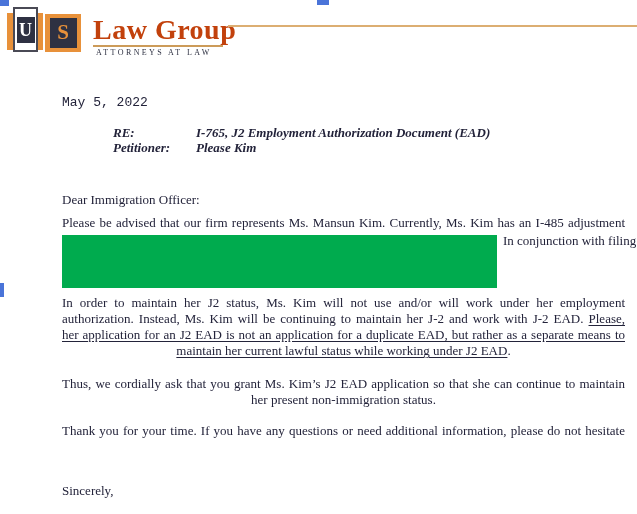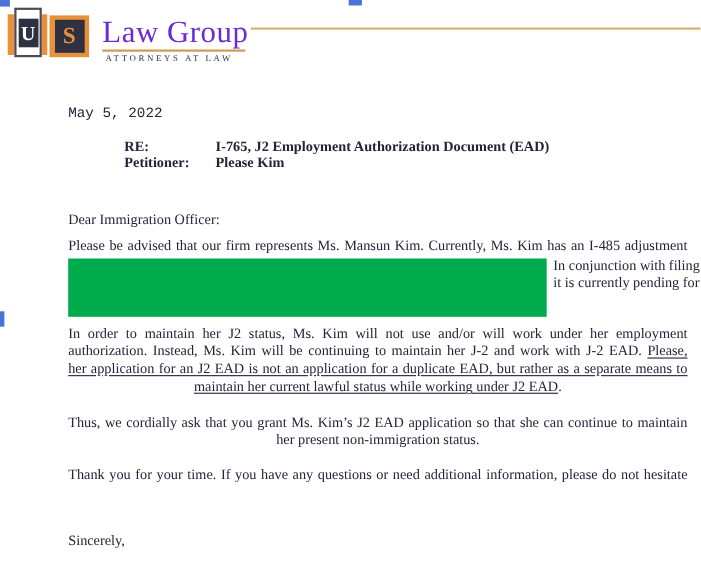--- a/index.html
+++ b/index.html
@@ -14,33 +14,33 @@
   .artifact{position:absolute;background:#4A74D9;}
   .artifact-tl{left:0;top:0;width:9px;height:6px;}
   .artifact-tm{left:317px;top:0;width:12px;height:5px;}
   .artifact-left{left:0;top:283px;width:4px;height:14px;}
   
   .tile-left{left:7px;top:13px;width:36px;height:37px;background:#E8913A;}
   .ubox{left:13px;top:7px;width:25px;height:45px;background:#ffffff;border:2px solid #4a4a55;box-sizing:border-box;display:flex;align-items:center;justify-content:center;}
   .usq{width:18px;height:26px;background:#2E3142;color:#ffffff;font-weight:bold;font-size:18px;line-height:26px;text-align:center;}
   .tile-right{left:45px;top:14px;width:36px;height:38px;background:#E8913A;display:flex;align-items:center;justify-content:center;}
   .ssq{width:27px;height:30px;background:#2E3142;color:#E8913A;font-weight:bold;font-size:21px;line-height:29px;text-align:center;}
-  .logo-name{left:93px;top:15px;font-size:28px;line-height:30px;font-weight:normal;color:#6d28d9;letter-spacing:0.5px;white-space:nowrap;}
+  .logo-name{left:93px;top:15px;font-size:28px;line-height:30px;font-weight:bold;color:#c2410c;letter-spacing:0.5px;white-space:nowrap;}
   .logo-underline{left:93px;top:45px;width:130px;height:2px;background:#CC9B59;}
   .logo-tagline{left:96px;top:48px;font-size:8px;line-height:9px;letter-spacing:2.4px;font-weight:normal;color:#2E3142;white-space:nowrap;}
   .header-rule{left:228px;top:25px;width:409px;height:2px;background:#DCAE72;}
   
   .date{left:62px;top:95px;font-family:Liberation Mono, monospace;}
-  .re-block{left:113px;top:125px;line-height:15px;}
+  .re-block{left:113px;top:125px;line-height:15px;font-style:italic;}
   .re-row{display:flex;}
   .re-label{width:83px;font-weight:bold;}
   .re-value{font-weight:bold;white-space:nowrap;}
   .salutation{left:62px;top:192px;}
   .p1l1{left:62px;top:215px;width:563px;text-align:justify;text-align-last:justify;white-space:normal;}
-  .redact-row{left:62px;top:233px;width:563px;height:57px;}
+  .redact-row{left:62px;top:233px;width:563px;height:57px;text-align:right;}
   .redaction{position:absolute;left:0;top:2px;width:435px;height:53px;background:#00AB4E;}
   .redact-text{position:absolute;left:441px;top:0;line-height:16px;white-space:nowrap;}
   .para{left:62px;top:0;width:563px;}
   .p2{top:295px;}
   .p3{top:376px;}
   .p4{top:423px;}
   .jline{text-align:justify;text-align-last:justify;}
   .lline{text-align:center;}
   .ul{text-decoration:underline;text-underline-offset:2px;text-decoration-thickness:1px;}
   .closing{left:62px;top:483px;}
@@ -80,21 +80,20 @@
 </div>
 
 <div class="abs salutation">Dear Immigration Officer:</div>
 
 <div class="abs p1l1">Please be advised that our firm represents Ms. Mansun Kim. Currently, Ms. Kim has an I-485 adjustment</div>
 
 <div class="abs redact-row">
   <div class="redaction"></div>
   <div class="redact-text">
     <div>In conjunction with filing</div>
-    <div>it is currently pending for</div>
   </div>
 </div>
 
 <div class="abs para p2">
   <div class="jline">In order to maintain her J2 status, Ms. Kim will not use and/or will work under her employment</div>
   <div class="jline"><span>authorization. Instead, Ms. Kim will be continuing to maintain her J-2 and work with J-2 EAD. </span><span class="ul">Please,</span></div>
   <div class="jline"><span class="ul">her application for an J2 EAD is not an application for a duplicate EAD, but rather as a separate means to</span></div>
   <div class="lline"><span class="ul">maintain her current lawful status while working under J2 EAD</span><span>.</span></div>
 </div>
 

